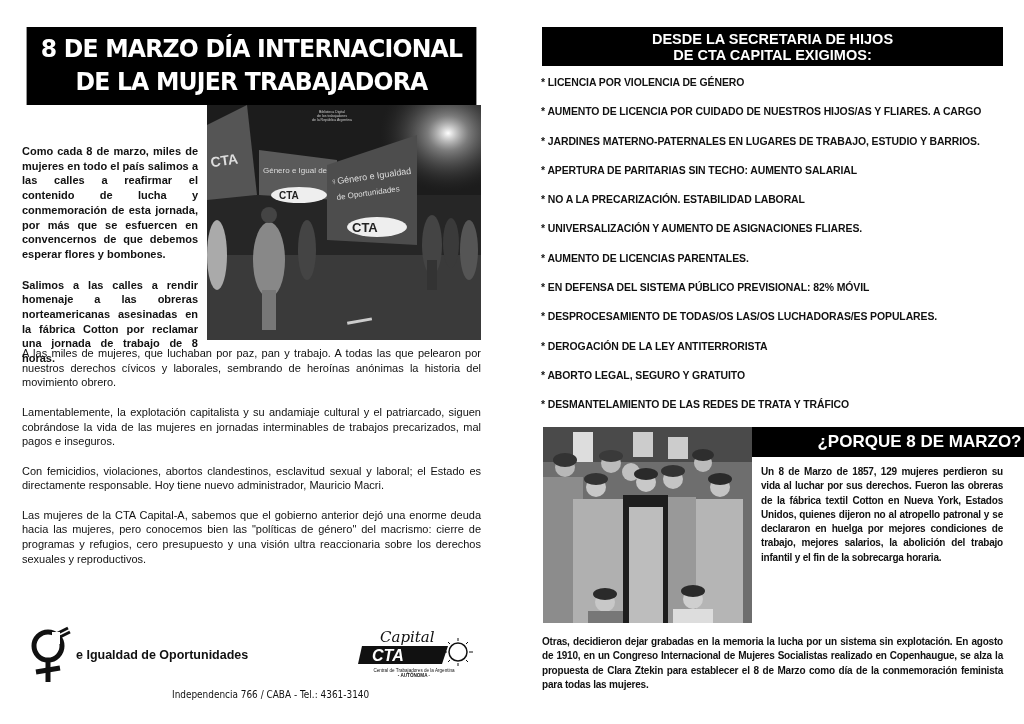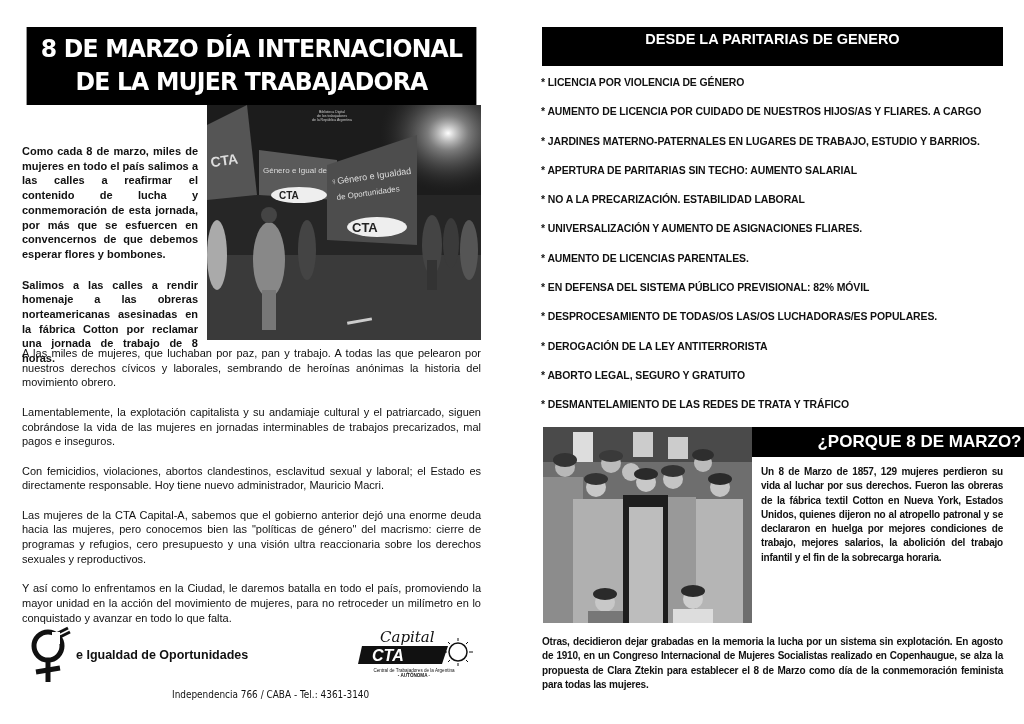--- a/index.html
+++ b/index.html
@@ -83,21 +83,20 @@
 <div class="abs p-intro">
   <p>Como cada 8 de marzo, miles de mujeres en todo el país salimos a las calles a reafirmar el contenido de lucha y conmemoración de esta jornada, por más que se esfuercen en convencernos de que debemos esperar flores y bombones.</p>
   <p>Salimos a las calles a rendir homenaje a las obreras norteamericanas asesinadas en la fábrica Cotton por reclamar una jornada de trabajo de 8 horas.</p>
 </div>
 
 <div class="abs p-body">
   <p>A las miles de mujeres, que luchaban por paz, pan y trabajo. A todas las que pelearon por nuestros derechos cívicos y laborales, sembrando de heroínas anónimas la historia del movimiento obrero.</p>
   <p>Lamentablemente, la explotación capitalista y su andamiaje cultural y el patriarcado, siguen cobrándose la vida de las mujeres en jornadas interminables de trabajos precarizados, mal pagos e inseguros.</p>
   <p>Con femicidios, violaciones, abortos clandestinos, esclavitud sexual y laboral; el Estado es directamente responsable. Hoy tiene nuevo administrador, Mauricio Macri.</p>
   <p>Las mujeres de la CTA Capital-A, sabemos que el gobierno anterior dejó una enorme deuda hacia las mujeres, pero conocemos bien las "políticas de género" del macrismo: cierre de programas y refugios, cero presupuesto y una visión ultra reaccionaria sobre los derechos sexuales y reproductivos.</p>
-  <p>Y así como lo enfrentamos en la Ciudad, le daremos batalla en todo el país, promoviendo la mayor unidad en la acción del movimiento de mujeres, para no retroceder un milímetro en lo conquistado y avanzar en todo lo que falta.</p>
 </div>
 
 <div class="abs logo-sec">
   <svg width="46" height="62" viewBox="0 0 46 62">
     <circle cx="20" cy="22" r="14" fill="none" stroke="#111" stroke-width="5"></circle>
     <line x1="20" y1="36" x2="20" y2="58" stroke="#111" stroke-width="5"></line>
     <line x1="8" y1="48" x2="32" y2="44" stroke="#111" stroke-width="5"></line>
     <line x1="28" y1="10" x2="40" y2="4" stroke="#111" stroke-width="3"></line>
     <line x1="30" y1="14" x2="42" y2="8" stroke="#111" stroke-width="3"></line>
     <rect x="24" y="8" width="8" height="12" fill="#fff"></rect>
@@ -126,21 +125,22 @@
       </g>
     </g>
     <text x="56" y="44" font-size="4.6" text-anchor="middle" font-family="Liberation Sans, sans-serif" fill="#111">Central de Trabajadores de la Argentina</text>
     <text x="56" y="49" font-size="4.6" font-weight="bold" text-anchor="middle" font-family="Liberation Sans, sans-serif" fill="#111">- AUTÓNOMA -</text>
   </svg>
 </div>
 
 <div class="abs address">Independencia 766 / CABA  -  Tel.: 4361-3140</div>
 
 <div class="abs hdr-right">
-  <div>DESDE LA PARITARIAS DE GENERO</div>
+  <div>DESDE LA SECRETARIA DE HIJOS</div>
+  <div>DE CTA CAPITAL EXIGIMOS:</div>
 </div>
 
 <div class="abs demands">
   <div class="demand">* LICENCIA POR VIOLENCIA DE GÉNERO</div>
   <div class="demand">*  AUMENTO DE LICENCIA POR CUIDADO DE NUESTROS HIJOS/AS Y FLIARES. A CARGO</div>
   <div class="demand">* JARDINES MATERNO-PATERNALES EN LUGARES DE TRABAJO, ESTUDIO Y BARRIOS.</div>
   <div class="demand">* APERTURA DE PARITARIAS SIN TECHO: AUMENTO SALARIAL</div>
   <div class="demand">* NO A LA PRECARIZACIÓN. ESTABILIDAD LABORAL</div>
   <div class="demand">* UNIVERSALIZACIÓN Y AUMENTO DE ASIGNACIONES FLIARES.</div>
   <div class="demand">* AUMENTO DE LICENCIAS PARENTALES.</div>

